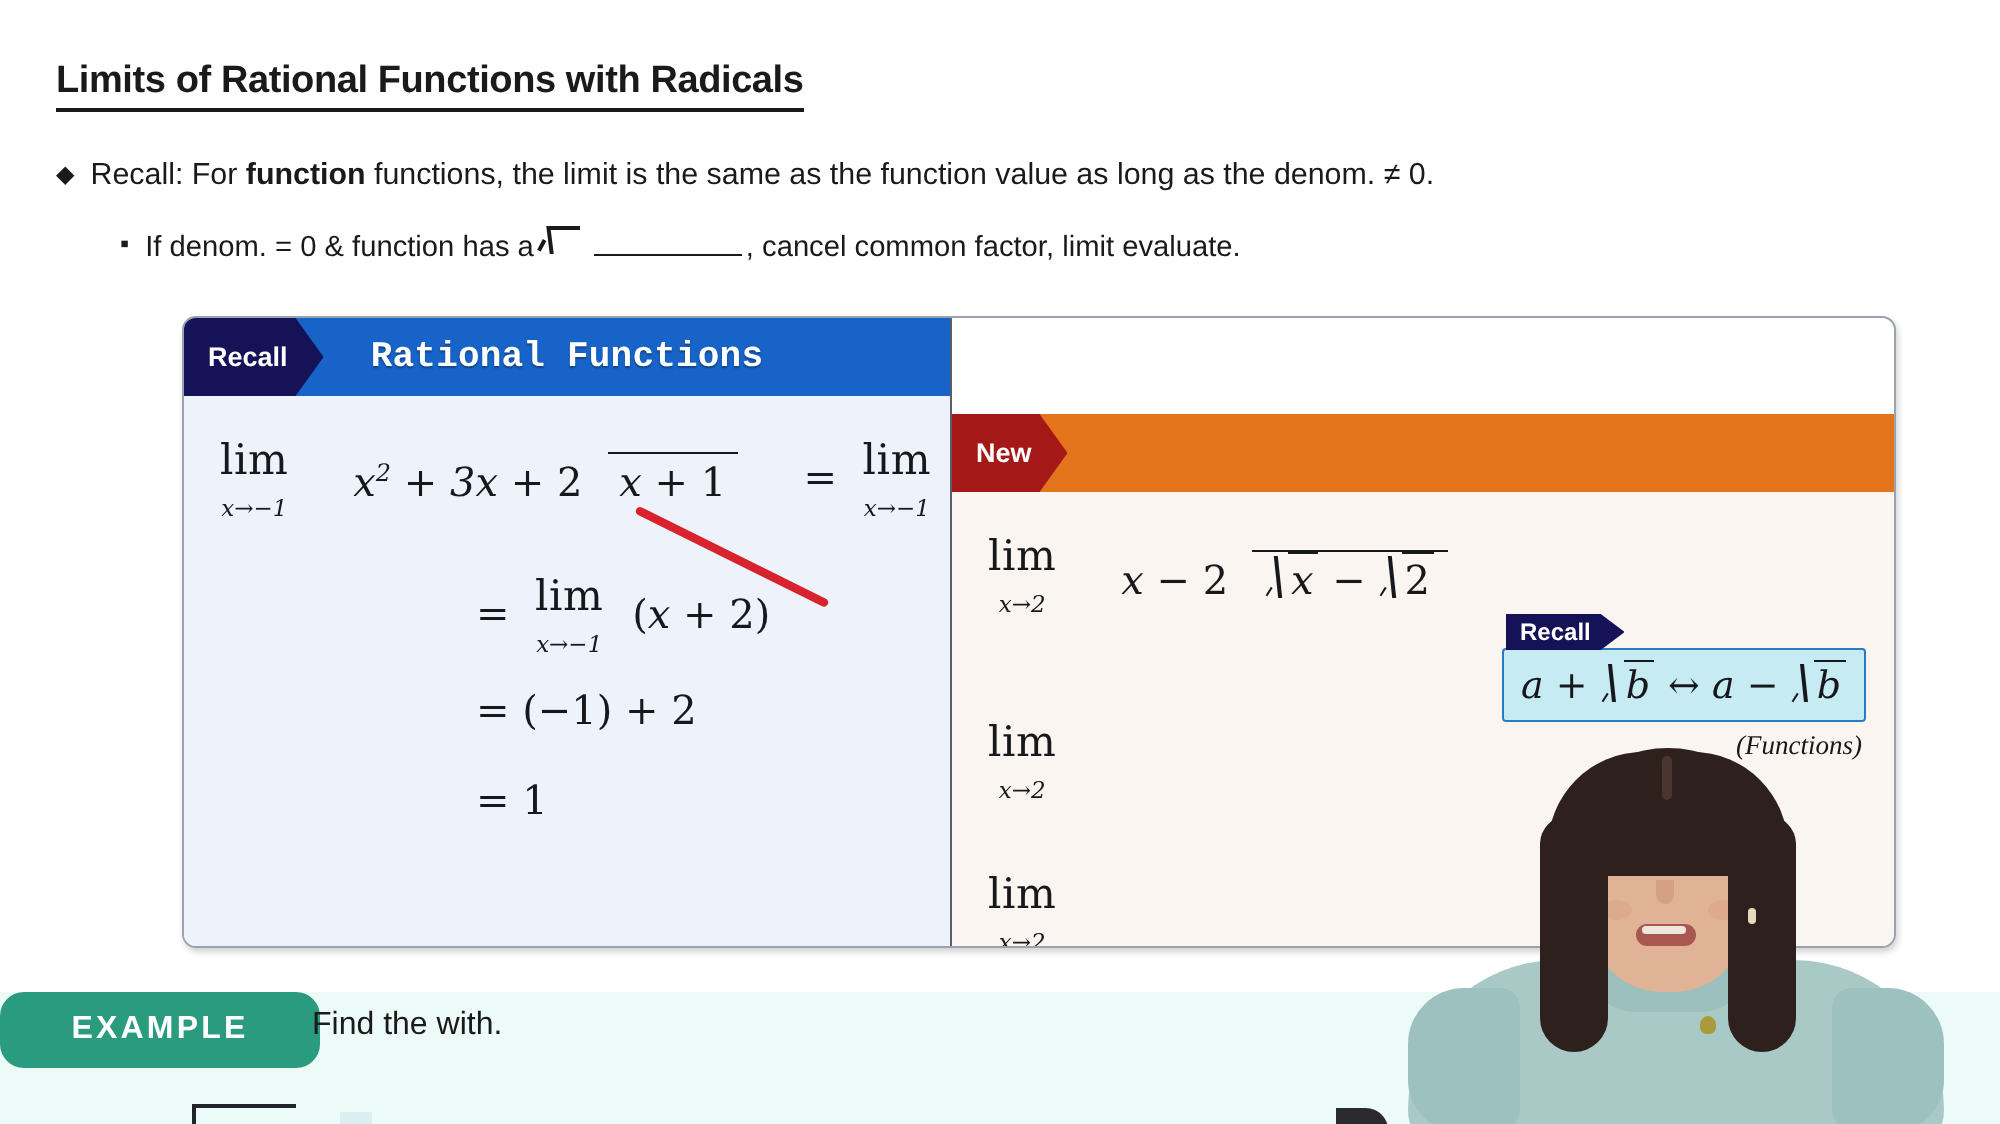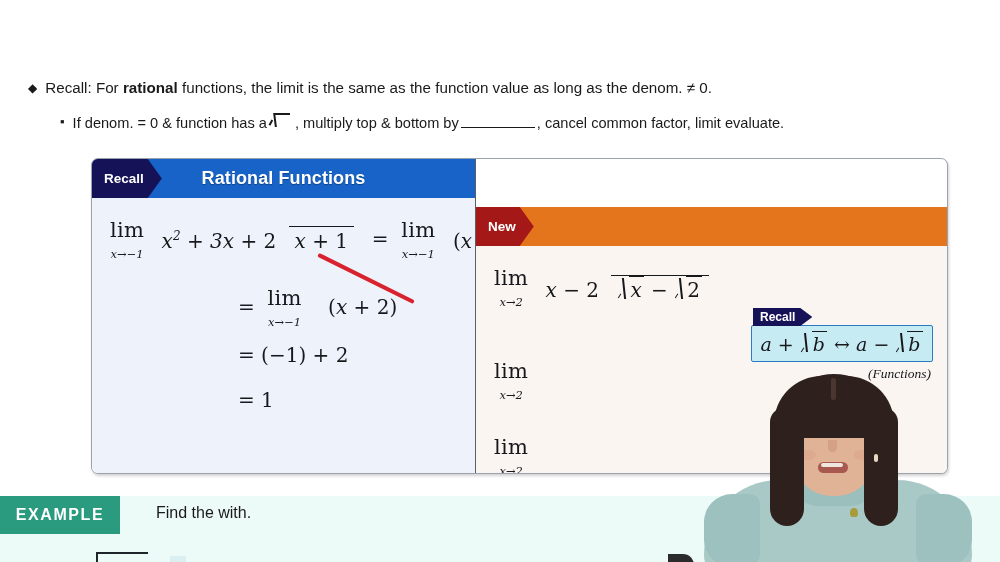--- a/index.html
+++ b/index.html
@@ -85,20 +85,21 @@
     position: relative;
     height: 39px;
     display: flex; align-items: center; justify-content: center;
   }
   #hdr-left  { background: #1763c8; }
   #hdr-right { background: #e4751c; margin-top: 48px; }
   .hdr-title {
     font-size: 18px; font-weight: bold; color: #ffffff;
     text-shadow: 0 1px 1px rgba(0,0,0,0.32);
     letter-spacing: 0.1px;
+    font-family: Liberation Mono, monospace;
   }
   
   .tag {
     position: absolute; left: 0; top: 0; height: 39px;
     display: flex; align-items: center;
     padding-left: 12px; padding-right: 18px;
     font-size: 13.5px; font-weight: bold; color: #ffffff;
     z-index: 2;
   }
   #tag-left  { background: #161257; clip-path: polygon(0 0, calc(100% - 14px) 0, 100% 50%, calc(100% - 14px) 100%, 0 100%); }
@@ -116,21 +117,21 @@
     font-family: "DejaVu Serif", "Liberation Serif", serif;
     color: #17181c;
   }
   .mi { font-style: italic; }
   .op { font-style: normal; }
 
   .limblk { display: inline-block; text-align: center; vertical-align: middle; line-height: 1; }
   .limblk .lw { font-size: 21px; font-style: normal; letter-spacing: 0.3px; text-align: center; }
   .limblk .sub { font-size: 11.5px; margin-top: 19px; }
 
-  .frac { display: inline-block; text-align: center; vertical-align: middle; margin: 0 5px; }
+  .frac { display: inline-block; text-align: center; vertical-align: middle; margin: 0 20px; }
   .frac .num { padding: 0 6px 1px 6px; }
   .frac .den { padding: 2px 6px 0 6px; border-top: 1.3px solid #17181c; }
 
   .eq-line { position: absolute; white-space: nowrap; font-size: 20px; }
 
   
   .sqrt { display: inline-block; position: relative; padding-left: 11px; margin: 0 1px; }
   .sqrt > .rad {
     position: absolute; left: 0; top: 0; bottom: 0; width: 11px;
   }
@@ -187,24 +188,24 @@
     padding-right: 2px;
   }
 
   
   #example-strip {
     position: absolute; left: 0; top: 496px; width: 1000px; height: 66px;
     background: #ecfbf7;
   }
   #example-badge {
     position: absolute; left: 0; top: 0;
-    width: 120px; height: 38px;
+    width: 160px; height: 38px;
     background: #2a9b7f;
     display: flex; align-items: center; justify-content: center;
-    color: #ffffff; font-weight: bold; font-size: 16px; letter-spacing: 1.6px;
+    color: #ffffff; font-weight: bold; font-size: 16px; letter-spacing: 1.6px; border-radius: 12px;
   }
   #example-text {
     position: absolute; left: 156px; top: 8px;
     font-size: 16px; color: #1a1a1a;
   }
   
   #partial-radical {
     position: absolute; left: 96px; top: 551px;
     width: 58px; height: 16px;
   }
@@ -305,35 +306,35 @@
   #pres-cheekL { position:absolute; left:132px; top:82px; width:16px; height:10px; background:#dba28a; border-radius:50%; opacity:.55;}
   #pres-cheekR { position:absolute; left:186px; top:82px; width:16px; height:10px; background:#dba28a; border-radius:50%; opacity:.55;}
   #pres-earring { position:absolute; left:206px; top:86px; width:4px; height:8px; background:#e8d9c4; border-radius:2px;}
   #pres-hand { position:absolute; left:-20px; top:186px; width:46px; height:22px; background:#2b2b2d; border-radius:12px;}
 </style>
 </head>
 <body>
 
 <div id="page">
 
+  <div id="title">Limits of Rational Functions with Radicals</div>
 
   <div class="bullet-row" id="bullet1">
     <span class="dia">◆</span>
-    <span>Recall: For&nbsp;<span class="b">rational</span>&nbsp;functions, the limit is the same as the function value as long as the denom. ≠ 0.</span>
+    <span>Recall: For&nbsp;<span class="b">function</span>&nbsp;functions, the limit is the same as the function value as long as the denom. ≠ 0.</span>
   </div>
 
   <div class="bullet-row" id="bullet2">
     <span class="sqdot">▪</span>
     <span>If denom. = 0 &amp; function has a</span>
     <span class="radical-inline">
       <span class="rtick"></span>
         <span class="rleg"></span>
         <span class="rbar"></span>
     </span>
-    <span>, multiply top &amp; bottom by</span>
     <span class="blank-line"></span>
     <span>, cancel common factor, limit evaluate.</span>
   </div>
 
   <div id="table">
 
     <div class="col" id="col-left">
       <div class="hdr" id="hdr-left">
         <div class="tag" id="tag-left">Recall</div>
         <div class="hdr-title">Rational Functions</div>
@@ -364,21 +365,21 @@
         <svg id="cancel-stroke" viewBox="0 0 383 277" preserveAspectRatio="none">
           <line x1="228" y1="58" x2="320" y2="104" stroke="#d8232f" stroke-width="4.2" stroke-linecap="round"></line>
         </svg>
 
         <div class="eq-line math" style="left: 146px; top: 90px;">
           <span class="op">=&nbsp;</span>
           <span class="limblk">
             <span class="lw">lim</span><br>
             <span class="sub mi">x→−1</span>
           </span>
-          <span class="mi" style="margin-left:20px"><span class="op">(</span>x <span class="op">+ 2)</span></span>
+          <span class="mi" style="margin-left:8px"><span class="op">(</span>x <span class="op">+ 2)</span></span>
         </div>
 
         <div class="eq-line math mi" style="left: 146px; top: 145px;">
           <span class="op">= (−1) + 2</span>
         </div>
 
         <div class="eq-line math" style="left: 146px; top: 190px;">
           <span class="op">= 1</span>
         </div>
 

